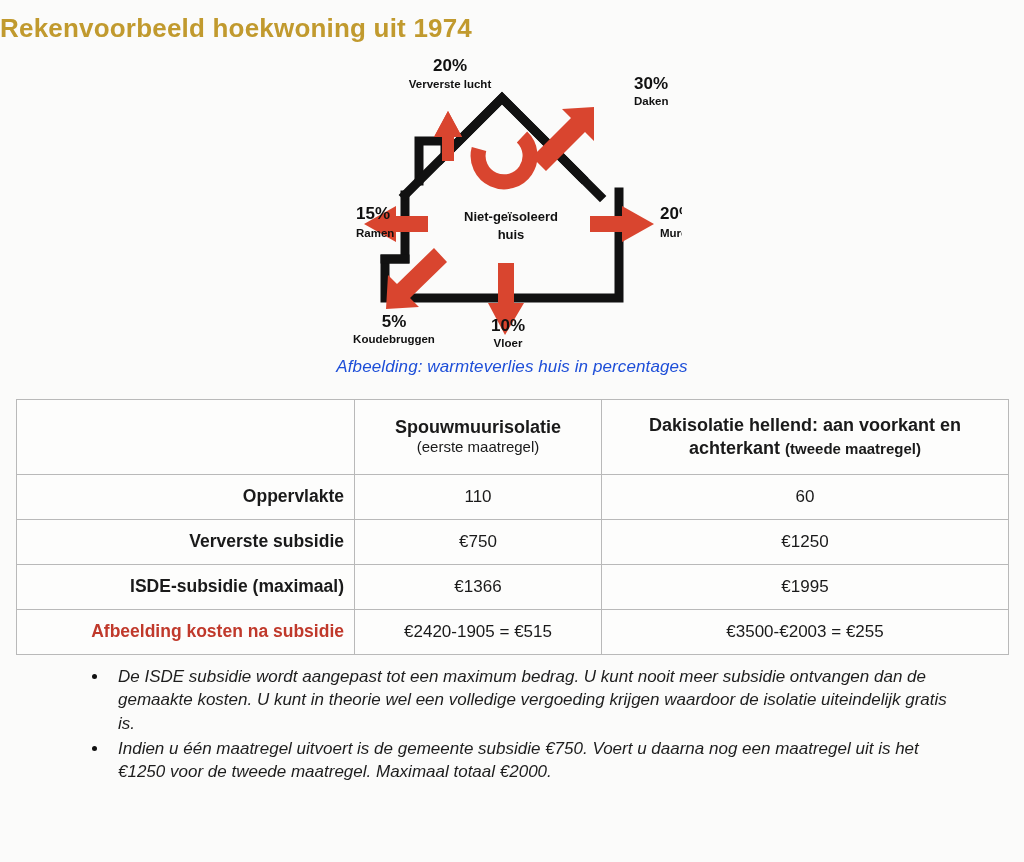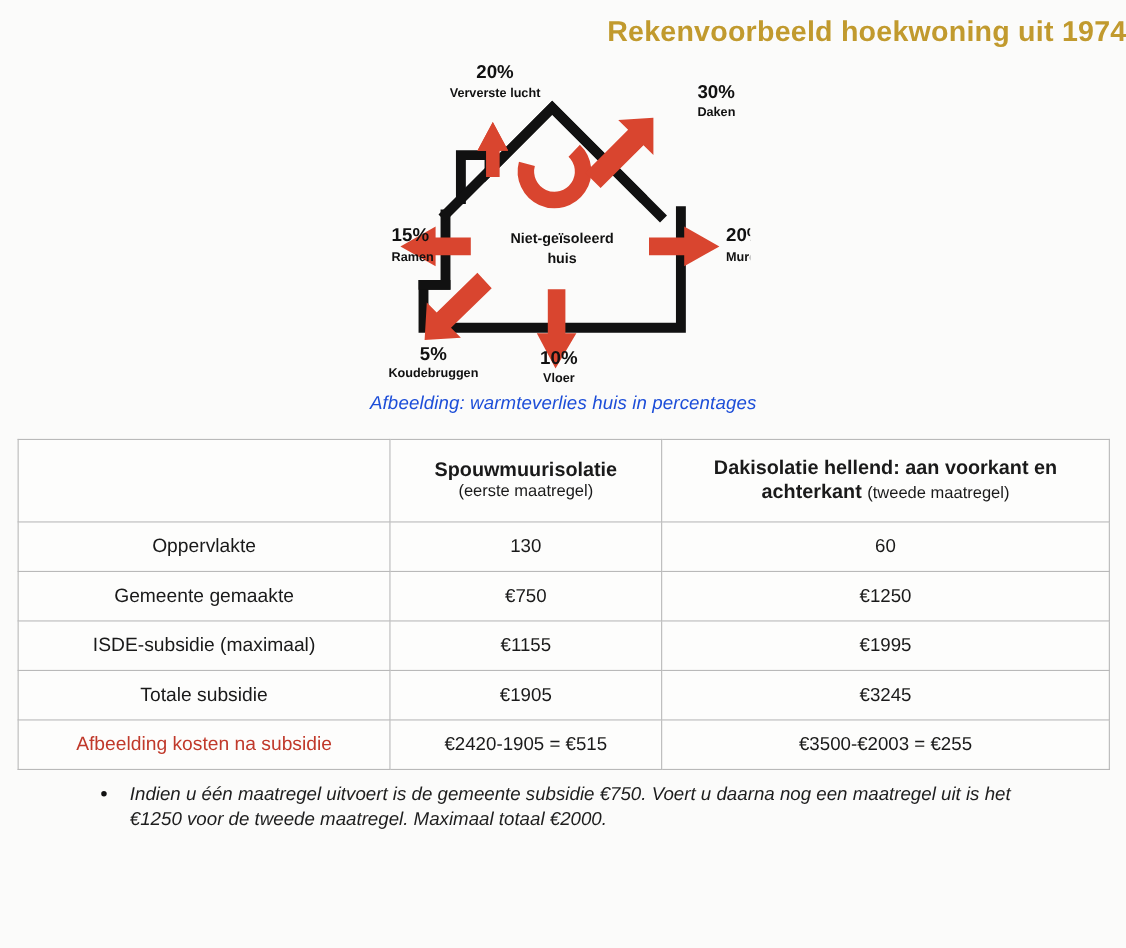--- a/index.html
+++ b/index.html
@@ -12,21 +12,21 @@
     height: 862px;
     background: #fbfbfa;
     font-family: "Liberation Sans", sans-serif;
     color: #1a1a1a;
     overflow: hidden;
     position: relative;
   }
 
   
   #page-title {
-    text-align: right;
+    text-align: left;
     font-size: 26px;
     font-weight: bold;
     color: #c19a2e;
     letter-spacing: 0.2px;
     margin: 14px 0 0 0;
     padding: 0;
     line-height: 1.1;
   }
 
   
@@ -82,30 +82,30 @@
     height: 62px;
     background: #fdfdfc;
     border-bottom: 3px solid #7b86b8;
   }
   thead th.blank-head { border-bottom: 3px solid #7b86b8; }
   thead th .sub {
     font-weight: normal;
     font-size: 15px;
   }
   thead th .head-line2 { display: block; }
-  thead th.roof-head .head-line2 { display: inline; }
+  thead th.roof-head .head-line2 { display: inline; font-weight: bold; }
 
   tbody td {
     font-size: 17px;
     height: 32px;
   }
   tbody td.row-label {
-    font-weight: normal;
+    font-weight: bold;
     font-size: 17.5px;
-    text-align: center;
+    text-align: right;
     padding-left: 8px;
   }
   tbody td.val {
     text-align: center;
     font-weight: normal;
   }
   tbody tr.highlight td.row-label {
     color: #c0392b;
   }
 
@@ -242,45 +242,41 @@
         <th class="roof-head">
           <span>Dakisolatie hellend: aan voorkant en achterkant</span>
           <span class="sub head-line2">(tweede maatregel)</span>
         </th>
       </tr>
     </thead>
     <tbody id="cost-table-body">
 
     <tr>
           <td class="row-label">Oppervlakte</td>
-          <td class="val">130</td>
+          <td class="val">110</td>
           <td class="val">60</td>
         </tr>
         <tr>
-          <td class="row-label">Gemeente gemaakte</td>
+          <td class="row-label">Ververste subsidie</td>
           <td class="val">€750</td>
           <td class="val">€1250</td>
         </tr>
         <tr>
           <td class="row-label">ISDE-subsidie (maximaal)</td>
-          <td class="val">€1155</td>
+          <td class="val">€1366</td>
           <td class="val">€1995</td>
-        </tr>
-        <tr>
-          <td class="row-label">Totale subsidie</td>
-          <td class="val">€1905</td>
-          <td class="val">€3245</td>
         </tr>
         <tr class="highlight">
           <td class="row-label">Afbeelding kosten na subsidie</td>
           <td class="val">€2420-1905 = €515</td>
           <td class="val">€3500-€2003 = €255</td>
         </tr>
       </tbody>
   </table>
 </div>
 
 <ul id="notes">
 
+<li><span class="bullet-dot"></span><span>De ISDE subsidie wordt aangepast tot een maximum bedrag. U kunt nooit meer subsidie ontvangen dan de gemaakte kosten. U kunt in theorie wel een volledige vergoeding krijgen waardoor de isolatie uiteindelijk gratis is.</span></li>
     <li><span class="bullet-dot"></span><span>Indien u één maatregel uitvoert is de gemeente subsidie €750. Voert u daarna nog een maatregel uit is het €1250 voor de tweede maatregel. Maximaal totaal €2000.</span></li>
   </ul>
 
 <div id="ghost-bleed">&nbsp;</div>
 
 </body></html>

